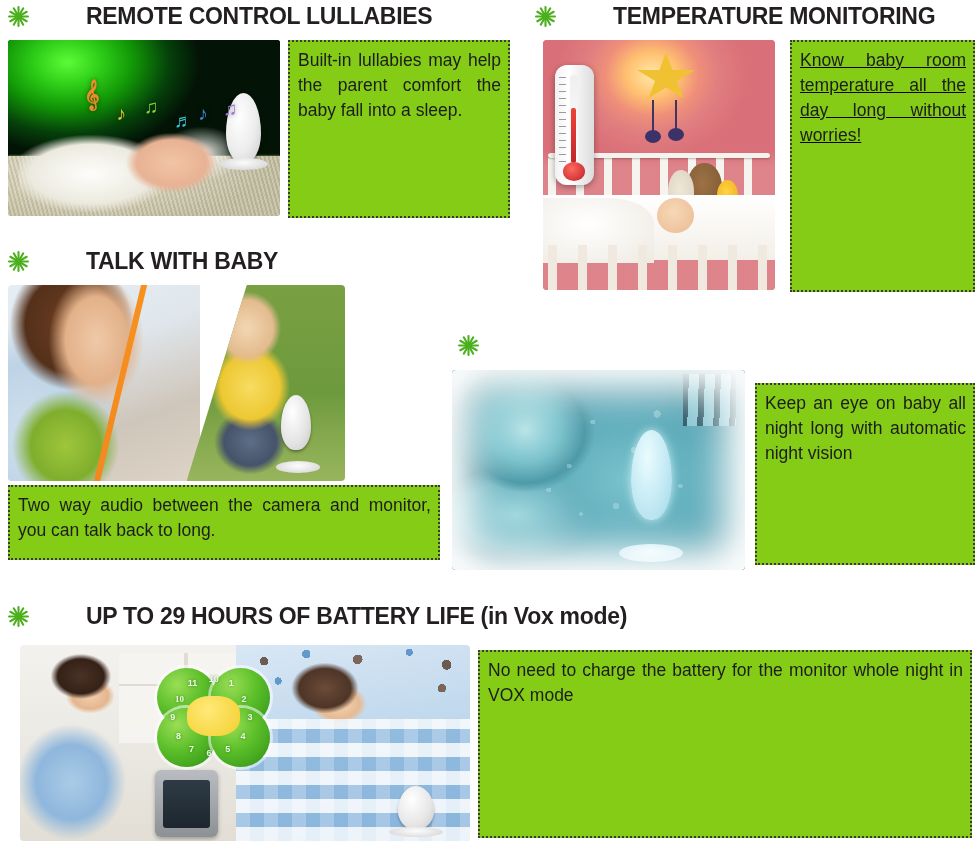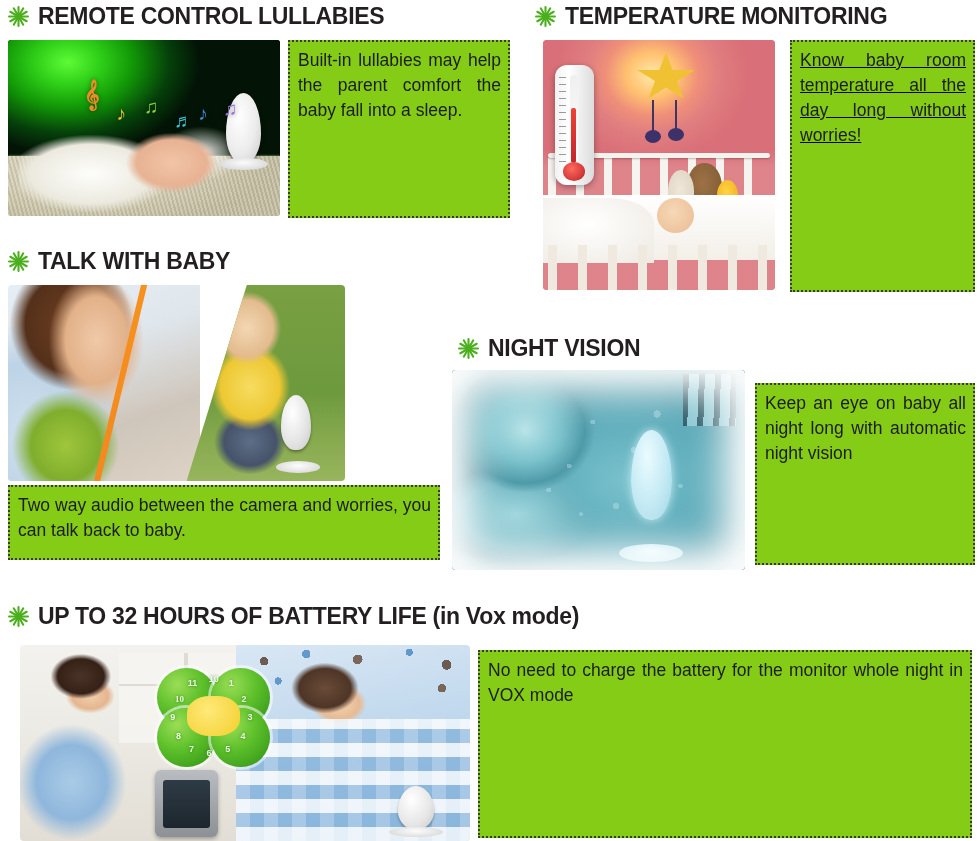--- a/index.html
+++ b/index.html
@@ -7,21 +7,21 @@
     width:978px;height:841px;position:relative;overflow:hidden;
     background:#ffffff;
     font-family:"Liberation Sans", sans-serif;
     -webkit-font-smoothing:antialiased;
   }
 
   
   .heading{position:absolute;display:flex;align-items:center;gap:9px;white-space:nowrap;}
   .heading .htext{
     font-family:"Liberation Sans", sans-serif;
-    font-weight:bold;font-size:23px;color:#231f20;letter-spacing:-0.3px;
+    font-weight:bold;font-size:23px;color:#231f20;letter-spacing:-0.3px;margin-left:48px;
   }
   .star{width:21px;height:21px;position:relative;flex:0 0 auto;}
   .star svg{display:block;width:21px;height:21px;}
 
   
   .caption{
     position:absolute;box-sizing:border-box;background:#84cc16;
     border:2px dotted #3a3a3a;
     padding:6px 7px 6px 8px;
   }
@@ -422,38 +422,37 @@
 
 <div class="photo soft" id="ph3" style="left:8px;top:285px;width:337px;height:196px;">
   <div class="left"></div>
   <div class="right"></div>
   <div class="slash"></div>
   <div class="dev3"></div>
   <div class="dev3base"></div>
 </div>
 
 <div class="caption" style="left:8px;top:485px;width:432px;height:75px;">
-  <p>Two way audio between the camera and worries, you can talk back to baby.</p>
+  <p>Two way audio between the camera and monitor, you can talk back to long.</p>
 </div>
 
 <div class="heading" style="left:458px;top:335px;">
   <span class="star">
     <svg viewBox="0 0 40 40">
         <g fill="#4caf1e">
       <circle cx="20" cy="20" r="7"></circle>
       <rect x="18" y="0" width="4" height="40" rx="2"></rect>
       <rect x="18" y="0" width="4" height="40" rx="2" transform="rotate(30 20 20)"></rect>
       <rect x="18" y="0" width="4" height="40" rx="2" transform="rotate(60 20 20)"></rect>
       <rect x="18" y="0" width="4" height="40" rx="2" transform="rotate(90 20 20)"></rect>
       <rect x="18" y="0" width="4" height="40" rx="2" transform="rotate(120 20 20)"></rect>
       <rect x="18" y="0" width="4" height="40" rx="2" transform="rotate(150 20 20)"></rect>
     </g>
       </svg>
   </span>
-  <span class="htext">NIGHT VISION</span>
 </div>
 
 <div class="photo" id="ph4" style="left:452px;top:370px;width:293px;height:200px;">
   <div class="nv"></div>
   <div class="rail4"></div>
   <div class="spots"></div>
   <div class="mon"></div>
   <div class="monbase"></div>
   <div class="vign"></div>
 </div>
@@ -469,21 +468,21 @@
       <circle cx="20" cy="20" r="7"></circle>
       <rect x="18" y="0" width="4" height="40" rx="2"></rect>
       <rect x="18" y="0" width="4" height="40" rx="2" transform="rotate(30 20 20)"></rect>
       <rect x="18" y="0" width="4" height="40" rx="2" transform="rotate(60 20 20)"></rect>
       <rect x="18" y="0" width="4" height="40" rx="2" transform="rotate(90 20 20)"></rect>
       <rect x="18" y="0" width="4" height="40" rx="2" transform="rotate(120 20 20)"></rect>
       <rect x="18" y="0" width="4" height="40" rx="2" transform="rotate(150 20 20)"></rect>
     </g>
       </svg>
   </span>
-  <span class="htext">UP TO 32 HOURS OF BATTERY LIFE (in Vox mode)</span>
+  <span class="htext">UP TO 29 HOURS OF BATTERY LIFE (in Vox mode)</span>
 </div>
 
 <div class="photo soft" id="ph5" style="left:20px;top:645px;width:450px;height:196px;">
   <div class="kitchen"></div>
   <div class="shelves"></div>
   <div class="bed"></div>
   <div class="check"></div>
   <div class="dots"></div>
   <div class="tablet"></div>
   <div class="mondev"></div>

